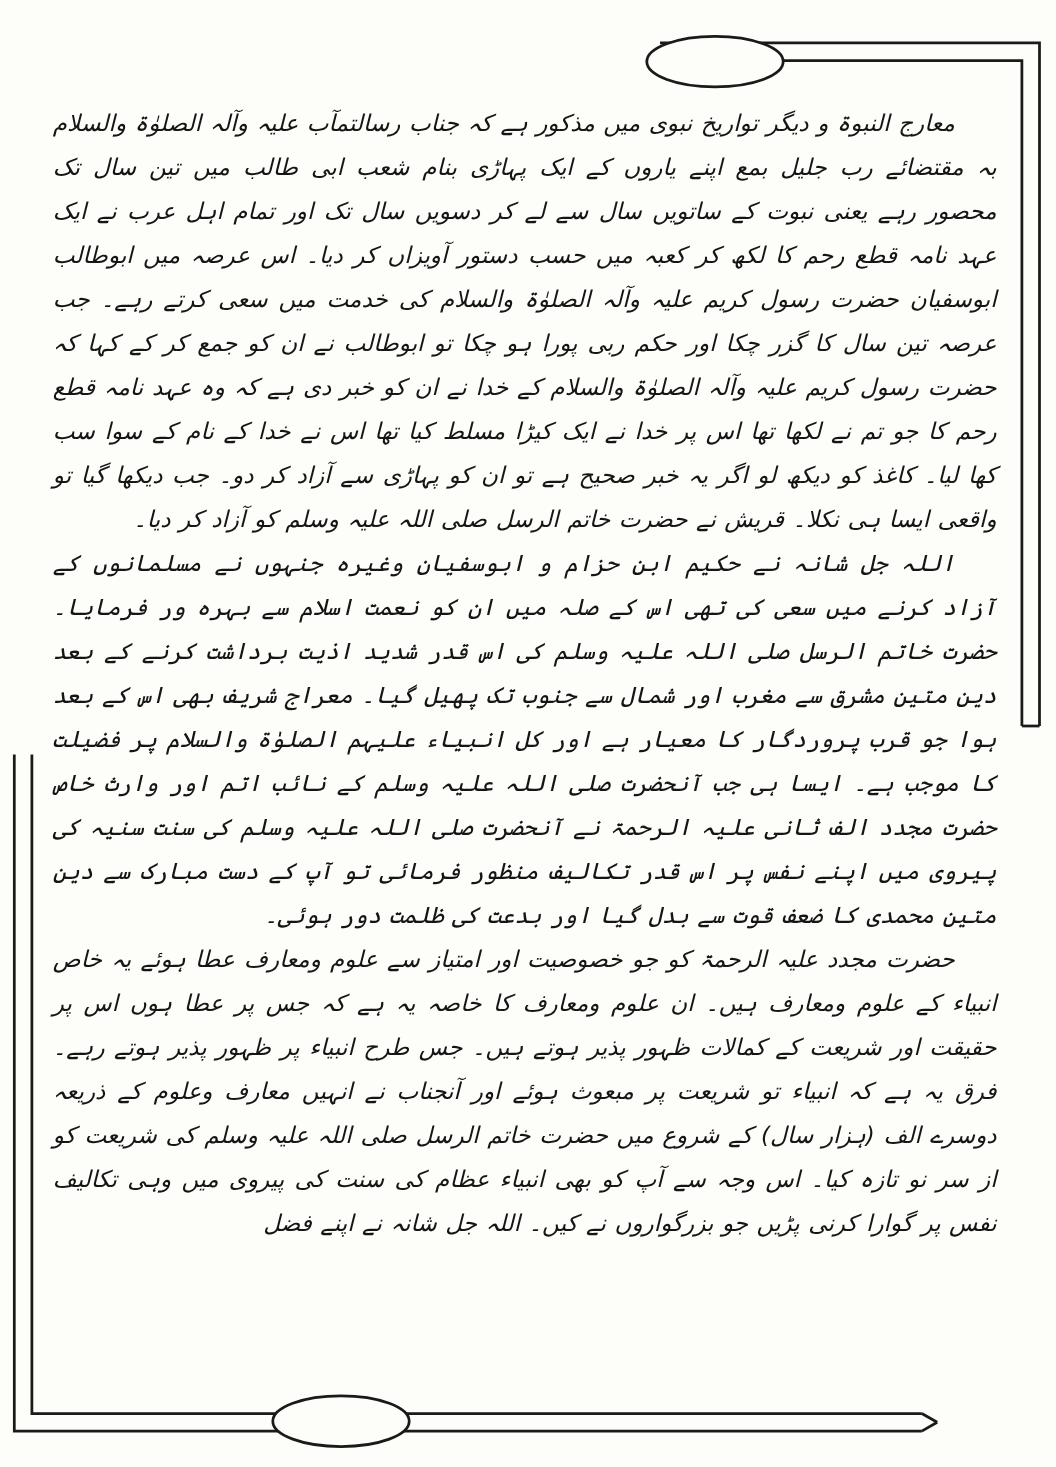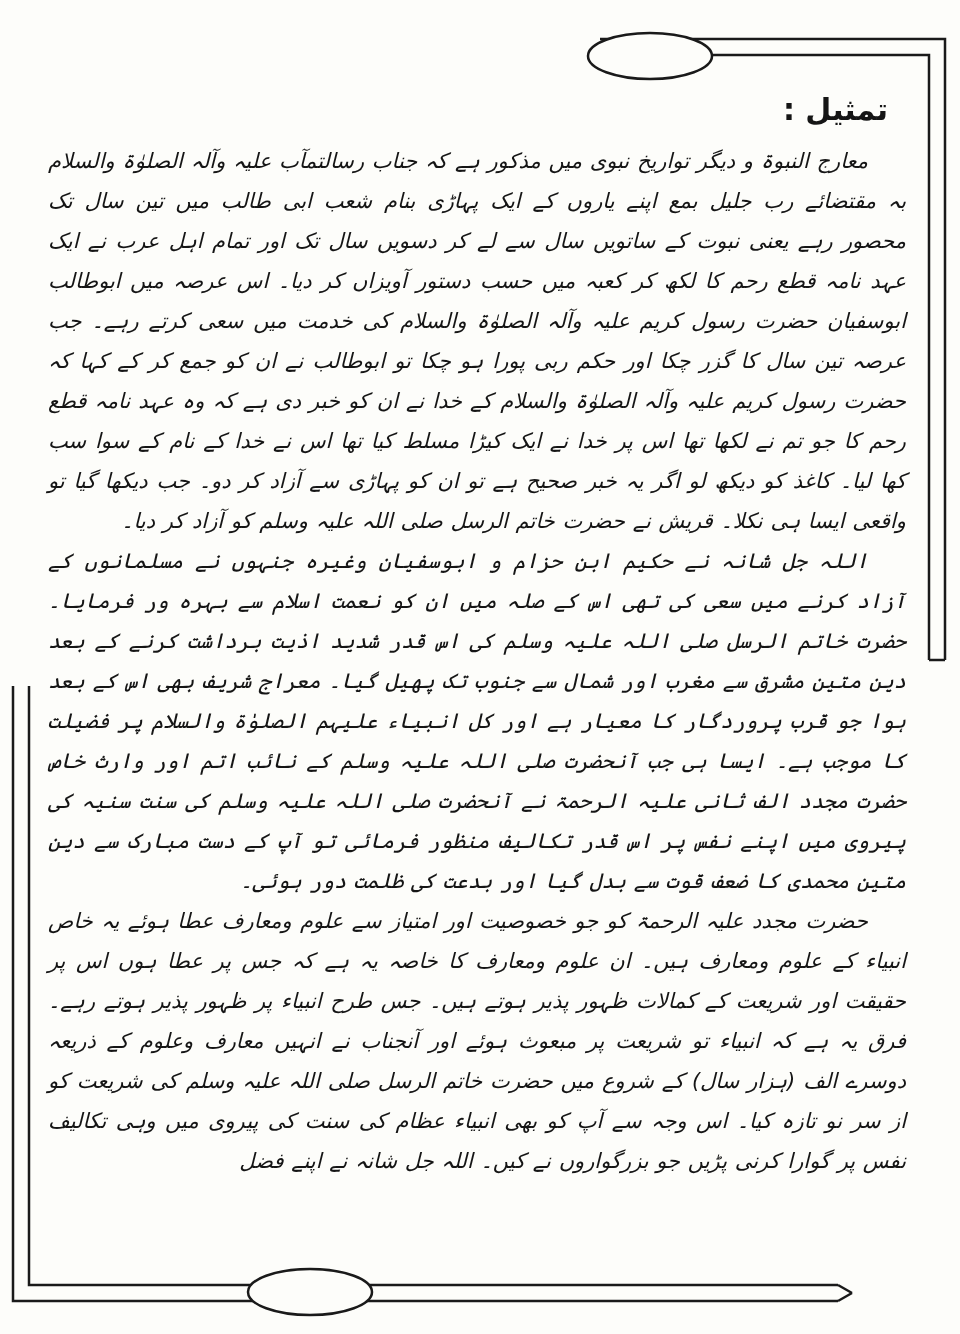--- a/index.html
+++ b/index.html
@@ -68,19 +68,18 @@
       <line x1="838" y1="1285" x2="852" y2="1293"></line>
       <line x1="838" y1="1301" x2="852" y2="1293"></line>
     </g>
 
     <ellipse cx="650" cy="56" rx="62" ry="23" fill="#fdfdfa" stroke="#1a1a1a" stroke-width="2.5"></ellipse>
 
     <ellipse cx="310" cy="1292" rx="62" ry="23" fill="#fdfdfa" stroke="#1a1a1a" stroke-width="2.5"></ellipse>
   </svg>
 
   <div class="content" lang="ur" dir="rtl">
-    <h1 class="heading">تمثیل :</h1>
     <p class="para">معارج النبوۃ و دیگر تواریخ نبوی میں مذکور ہے کہ جناب رسالتمآب علیہ وآلہ الصلوٰۃ والسلام بہ مقتضائے رب جلیل بمع اپنے یاروں کے ایک پہاڑی بنام شعب ابی طالب میں تین سال تک محصور رہے یعنی نبوت کے ساتویں سال سے لے کر دسویں سال تک اور تمام اہل عرب نے ایک عہد نامہ قطع رحم کا لکھ کر کعبہ میں حسب دستور آویزاں کر دیا۔ اس عرصہ میں ابوطالب ابوسفیان حضرت رسول کریم علیہ وآلہ الصلوٰۃ والسلام کی خدمت میں سعی کرتے رہے۔ جب عرصہ تین سال کا گزر چکا اور حکم ربی پورا ہو چکا تو ابوطالب نے ان کو جمع کر کے کہا کہ حضرت رسول کریم علیہ وآلہ الصلوٰۃ والسلام کے خدا نے ان کو خبر دی ہے کہ وہ عہد نامہ قطع رحم کا جو تم نے لکھا تھا اس پر خدا نے ایک کیڑا مسلط کیا تھا اس نے خدا کے نام کے سوا سب کھا لیا۔ کاغذ کو دیکھ لو اگر یہ خبر صحیح ہے تو ان کو پہاڑی سے آزاد کر دو۔ جب دیکھا گیا تو واقعی ایسا ہی نکلا۔ قریش نے حضرت خاتم الرسل صلی اللہ علیہ وسلم کو آزاد کر دیا۔</p>
     <p class="para">اللہ جل شانہ نے حکیم ابن حزام و ابوسفیان وغیرہ جنہوں نے مسلمانوں کے آزاد کرنے میں سعی کی تھی اس کے صلہ میں ان کو نعمت اسلام سے بہرہ ور فرمایا۔ حضرت خاتم الرسل صلی اللہ علیہ وسلم کی اس قدر شدید اذیت برداشت کرنے کے بعد دین متین مشرق سے مغرب اور شمال سے جنوب تک پھیل گیا۔ معراج شریف بھی اس کے بعد ہوا جو قرب پروردگار کا معیار ہے اور کل انبیاء علیہم الصلوٰۃ والسلام پر فضیلت کا موجب ہے۔ ایسا ہی جب آنحضرت صلی اللہ علیہ وسلم کے نائب اتم اور وارث خاص حضرت مجدد الف ثانی علیہ الرحمۃ نے آنحضرت صلی اللہ علیہ وسلم کی سنت سنیہ کی پیروی میں اپنے نفس پر اس قدر تکالیف منظور فرمائی تو آپ کے دست مبارک سے دین متین محمدی کا ضعف قوت سے بدل گیا اور بدعت کی ظلمت دور ہوئی۔</p>
     <p class="para">حضرت مجدد علیہ الرحمۃ کو جو خصوصیت اور امتیاز سے علوم ومعارف عطا ہوئے یہ خاص انبیاء کے علوم ومعارف ہیں۔ ان علوم ومعارف کا خاصہ یہ ہے کہ جس پر عطا ہوں اس پر حقیقت اور شریعت کے کمالات ظہور پذیر ہوتے ہیں۔ جس طرح انبیاء پر ظہور پذیر ہوتے رہے۔ فرق یہ ہے کہ انبیاء تو شریعت پر مبعوث ہوئے اور آنجناب نے انہیں معارف وعلوم کے ذریعہ دوسرے الف (ہزار سال) کے شروع میں حضرت خاتم الرسل صلی اللہ علیہ وسلم کی شریعت کو از سر نو تازہ کیا۔ اس وجہ سے آپ کو بھی انبیاء عظام کی سنت کی پیروی میں وہی تکالیف نفس پر گوارا کرنی پڑیں جو بزرگواروں نے کیں۔ اللہ جل شانہ نے اپنے فضل</p>
   </div>
 
 </div>
 
 </body></html>

